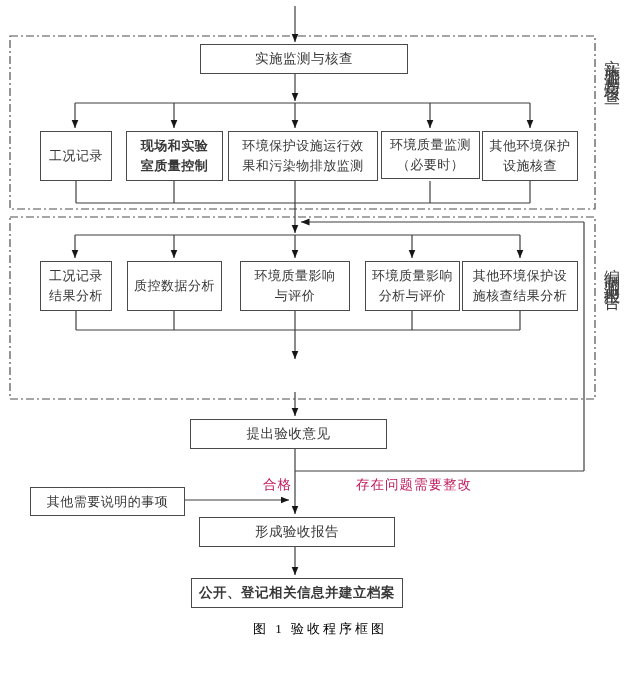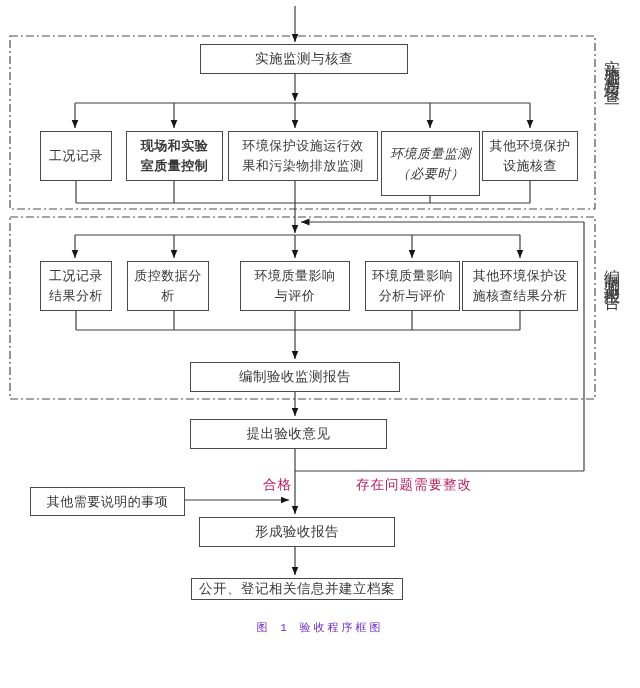--- a/index.html
+++ b/index.html
@@ -18,21 +18,21 @@
   .node.wide{font-size:13.5px;}
   .side-label{
     position:absolute;writing-mode:vertical-rl;text-orientation:upright;
     font-size:16px;letter-spacing:5px;color:#3c3c3c;line-height:22px;
   }
   .branch-label{
     position:absolute;font-size:13.5px;color:#be185d;letter-spacing:1px;
   }
   .caption{
     position:absolute;left:0;top:620;width:640px;text-align:center;
-    font-family:Liberation Mono, monospace;font-size:11px;letter-spacing:3px;color:#6d28d9;
+    font-family:Liberation Serif, serif;font-size:13px;letter-spacing:3px;color:#000000;
     top:620px;
   }
 </style>
 </head>
 <body>
 
 <div class="canvas">
 
   <svg class="wires" width="640" height="688" viewBox="0 0 640 688">
     <defs>
@@ -98,39 +98,38 @@
   <div class="side-label" style="left:601px;top:46px;">实施监测与核查</div>
   <div class="side-label" style="left:601px;top:256px;">编制监测报告</div>
 
   <div class="node wide" style="left:200px;top:44px;width:208px;height:30px;">实施监测与核查</div>
 
   <div class="node" style="left:40px;top:131px;width:72px;height:50px;">工况记录</div>
   <div class="node" style="left:126px;top:131px;width:97px;height:50px;font-weight:bold;">现场和实验
 室质量控制</div>
   <div class="node" style="left:228px;top:131px;width:150px;height:50px;">环境保护设施运行效
 果和污染物排放监测</div>
-  <div class="node" style="left:381px;top:131px;width:99px;height:65px;font-style:italic;">环境质量监测
+  <div class="node" style="left:381px;top:131px;width:99px;height:48px;">环境质量监测
 （必要时）</div>
   <div class="node" style="left:482px;top:131px;width:96px;height:50px;">其他环境保护
 设施核查</div>
 
   <div class="node" style="left:40px;top:261px;width:72px;height:50px;">工况记录
 结果分析</div>
-  <div class="node" style="left:127px;top:261px;width:82px;height:50px;">质控数据分析</div>
+  <div class="node" style="left:127px;top:261px;width:95px;height:50px;">质控数据分析</div>
   <div class="node" style="left:240px;top:261px;width:110px;height:50px;">环境质量影响
 与评价</div>
   <div class="node" style="left:365px;top:261px;width:95px;height:50px;">环境质量影响
 分析与评价</div>
   <div class="node" style="left:462px;top:261px;width:116px;height:50px;">其他环境保护设
 施核查结果分析</div>
 
-  <div class="node wide" style="left:190px;top:362px;width:210px;height:30px;">编制验收监测报告</div>
   <div class="node wide" style="left:190px;top:419px;width:197px;height:30px;">提出验收意见</div>
   <div class="node" style="left:30px;top:487px;width:155px;height:29px;">其他需要说明的事项</div>
   <div class="node wide" style="left:199px;top:517px;width:196px;height:30px;">形成验收报告</div>
-  <div class="node wide" style="left:191px;top:578px;width:212px;height:22px;">公开、登记相关信息并建立档案</div>
+  <div class="node wide" style="left:191px;top:578px;width:212px;height:30px;font-weight:bold;">公开、登记相关信息并建立档案</div>
 
   <div class="branch-label" style="left:258px;top:476px;width:34px;text-align:right;">合格</div>
   <div class="branch-label" style="left:356px;top:476px;">存在问题需要整改</div>
 
   <div class="caption">图 1  验收程序框图</div>
 
 </div>
 
 </body></html>

